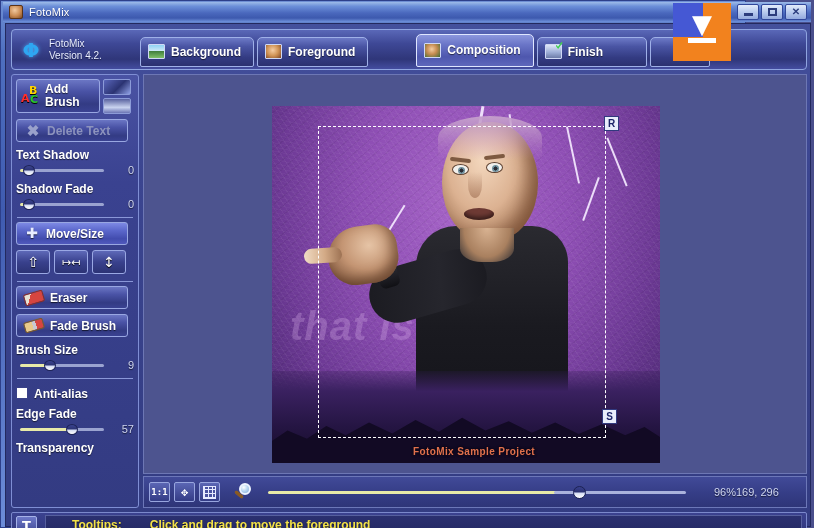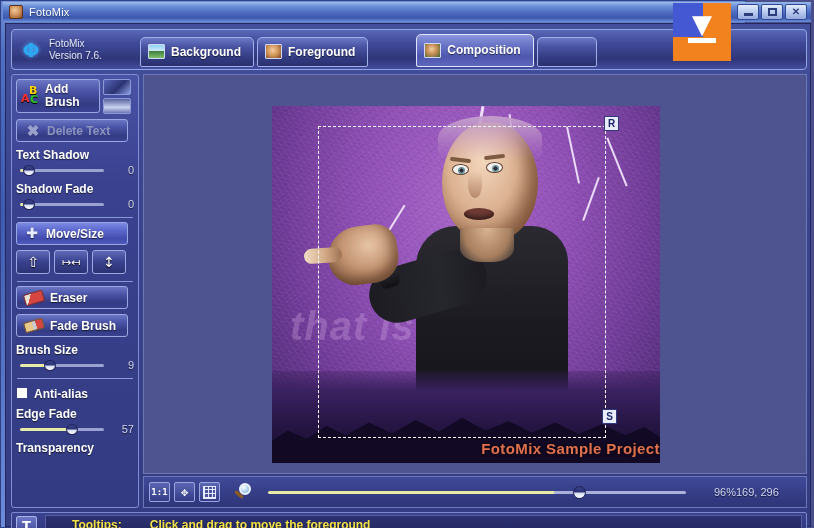--- a/index.html
+++ b/index.html
@@ -205,22 +205,22 @@
     position:absolute;left:0;right:0;bottom:0;height:92px;
     background:linear-gradient(180deg,rgba(45,25,75,.25) 0%,#3a2160 22%,#251543 60%,#140c28 100%);
   }
   .photo .ridge{
     position:absolute;left:0;right:0;bottom:0;height:58px;background:#120a24;
     clip-path:polygon(0 62%,4% 44%,9% 58%,14% 36%,19% 52%,25% 30%,31% 49%,37% 26%,
       43% 46%,49% 22%,55% 44%,61% 28%,67% 48%,73% 30%,79% 50%,85% 33%,91% 52%,96% 38%,100% 55%,100% 100%,0 100%);
   }
   .bolt{position:absolute;background:#f4e9ff;opacity:.92;}
   .photo-label{
-    position:absolute;left:16px;right:0;bottom:6px;text-align:right;
-    font-size:15px;font-weight:bold;color:#e0714c;
+    position:absolute;left:16px;right:0;bottom:6px;text-align:center;
+    font-size:10px;font-weight:bold;color:#e0714c;
     text-shadow:0 1px 2px #16091f,0 0 3px #000;letter-spacing:.4px;
   }
   .watermark{
     position:absolute;left:18px;right:10px;top:198px;text-align:left;
     font-size:40px;font-weight:bold;color:rgba(214,176,232,.30);
     font-style:italic;letter-spacing:1px;white-space:nowrap;overflow:hidden;
   }
   .person{
     position:absolute;left:118px;top:2px;width:196px;height:340px;
   }
@@ -415,35 +415,39 @@
       </div>
     </div>
 
     <div class="app-body">
 
       <div class="topbar">
         <div class="brand">
           <div class="brand-logo">Φ</div>
           <div>
             <div class="brand-txt">FotoMix</div>
-            <div class="brand-txt">Version 7.6.</div>
+            <div class="brand-txt">Version 4.2.</div>
           </div>
         </div>
         <div class="tabs">
           <div class="tab">
             <span class="tab-ico ico-background"></span>
             <span>Background</span>
           </div>
           <div class="tab">
             <span class="tab-ico ico-foreground"></span>
             <span>Foreground</span>
           </div>
           <div class="tab active">
             <span class="tab-ico ico-composition"></span>
             <span>Composition</span>
+          </div>
+          <div class="tab">
+            <span class="tab-ico ico-finish"></span>
+            <span>Finish</span>
           </div>
           <div class="tab" style="min-width:60px;"></div>
         </div>
       </div>
 
       <div class="sidebar">
 
         <div class="side-row">
           <div class="btn btn-addtext">
             <span class="abc-ico">

